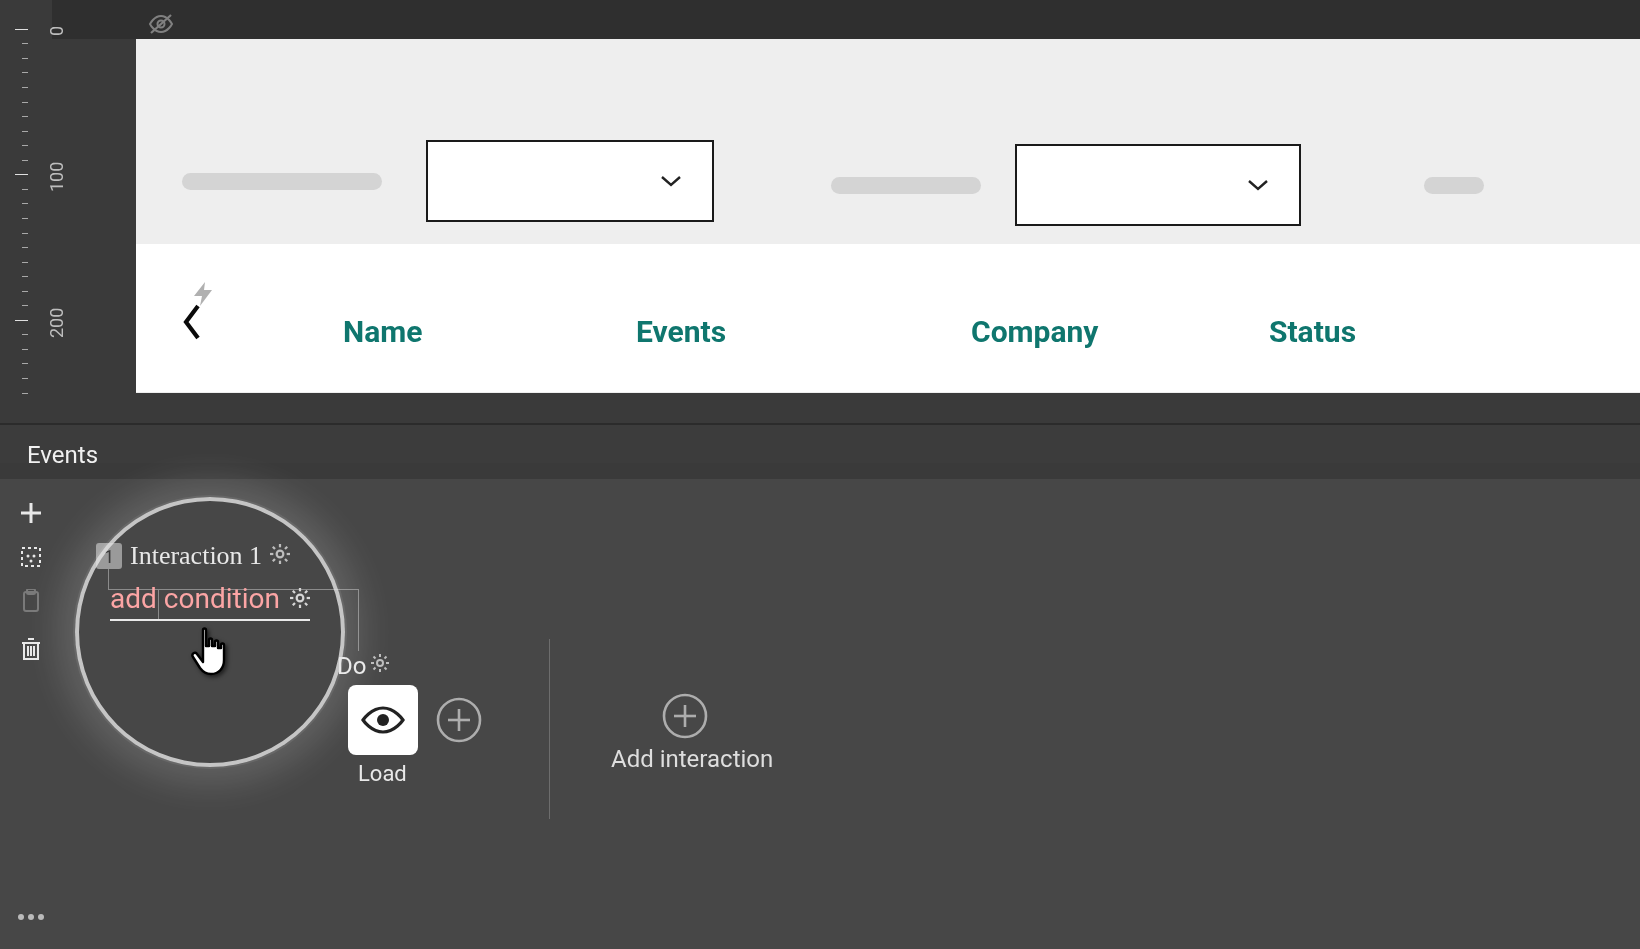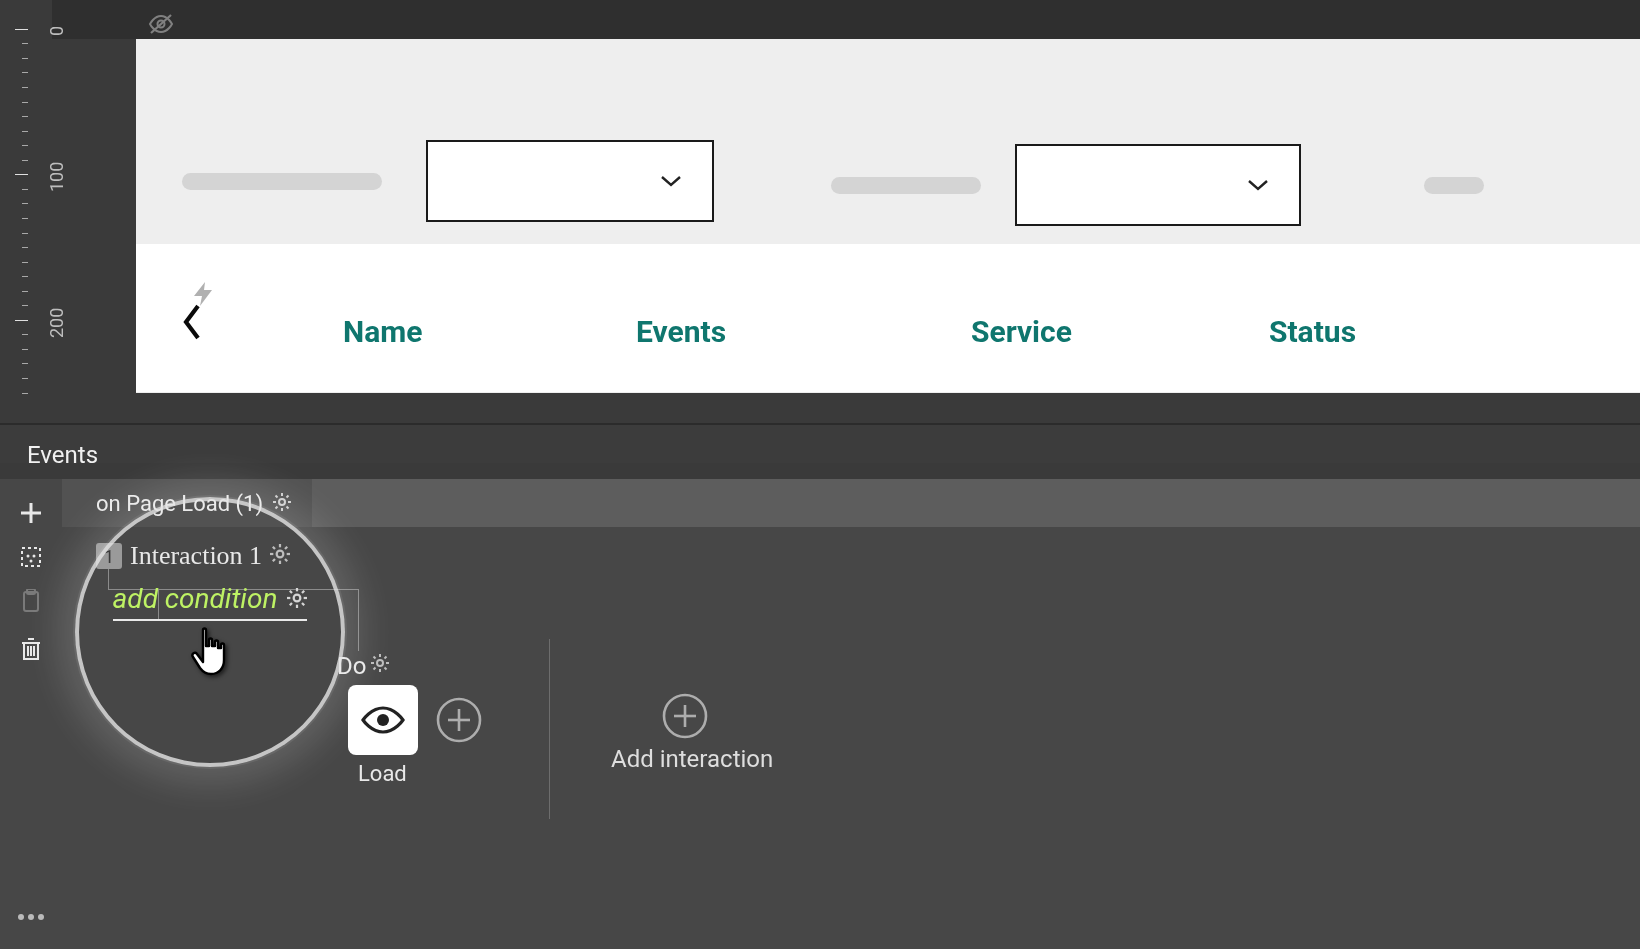--- a/index.html
+++ b/index.html
@@ -156,22 +156,22 @@
       inset 0 0 0 4px #e5e5e5cc,
       0 0 0 2px rgba(255,255,255,0.08),
       0 0 34px 18px rgba(255,255,255,0.14);
     display:flex; align-items:center; justify-content:center;
     pointer-events: none;
   }
   .magnifier .inner {
     display:flex; flex-direction:column; align-items:center;
   }
   .magnifier .add-cond {
-    color:#bef264; font-size: 28px; border-bottom: 2px solid #eaeaea; padding-bottom: 4px;
-    display:flex; align-items:center; gap:10px;font-style:italic;
+    color:#fca5a5; font-size: 28px; border-bottom: 2px solid #eaeaea; padding-bottom: 4px;
+    display:flex; align-items:center; gap:10px;
   }
   .magnifier .cursor {
     margin-top: 5px;
     filter: drop-shadow(2px 2px 2px rgba(0,0,0,0.6));
   }
 
 </style>
 </head>
 <body>
 
@@ -243,21 +243,21 @@
         <polygon points="13,0 2,14 10,14 8,24 20,8 12,8" fill="#b0b0b0"></polygon>
       </svg>
     </span>
     <span class="back">
       <svg width="24" height="40" viewBox="0 0 24 40">
         <polyline points="18,4 6,20 18,36" fill="none" stroke="#0a0a0a" stroke-width="4.2"></polyline>
       </svg>
     </span>
     <span class="th" style="left:207px">Name</span>
     <span class="th" style="left:500px">Events</span>
-    <span class="th" style="left:835px">Service</span>
+    <span class="th" style="left:835px">Company</span>
     <span class="th" style="left:1133px">Status</span>
   </div>
 </div>
 
 <div class="events-strip">
   <span class="events-tab">Events</span>
 </div>
 
 <div class="events-body">
 
@@ -294,39 +294,20 @@
     </div>
     <div class="more">
       <svg width="28" height="8" viewBox="0 0 28 8">
           <circle cx="4" cy="4" r="3" fill="currentColor"></circle>
           <circle cx="14" cy="4" r="3" fill="currentColor"></circle>
           <circle cx="24" cy="4" r="3" fill="currentColor"></circle>
         </svg>
     </div>
   </div>
 
-  <div class="events-header">
-    <span class="title">on Page Load (1)</span>
-    <span style="margin-left:10px;color:#cfcfcf">
-      <svg width="18" height="18" viewBox="0 0 18 18">
-          <circle cx="9" cy="9" r="3" fill="none" stroke="currentColor" stroke-width="2"></circle>
-          <g stroke="currentColor" stroke-width="2">
-            <line x1="9" y1="0" x2="9" y2="3"></line>
-            <line x1="9" y1="15" x2="9" y2="18"></line>
-            <line x1="0" y1="9" x2="3" y2="9"></line>
-            <line x1="15" y1="9" x2="18" y2="9"></line>
-            <line x1="2.5" y1="2.5" x2="4.5" y2="4.5"></line>
-            <line x1="13.5" y1="13.5" x2="15.5" y2="15.5"></line>
-            <line x1="2.5" y1="15.5" x2="4.5" y2="13.5"></line>
-            <line x1="13.5" y1="4.5" x2="15.5" y2="2.5"></line>
-          </g>
-        </svg>
-    </span>
-    <div class="right"></div>
-  </div>
 
   <div class="tree-area">
 
     <div class="interaction-node">
       <div class="badge">1</div>
       <span class="label">Interaction 1</span>
       <span class="gear">
         <svg width="20" height="20" viewBox="0 0 18 18">
             <circle cx="9" cy="9" r="3" fill="none" stroke="currentColor" stroke-width="2"></circle>
             <g stroke="currentColor" stroke-width="2">

